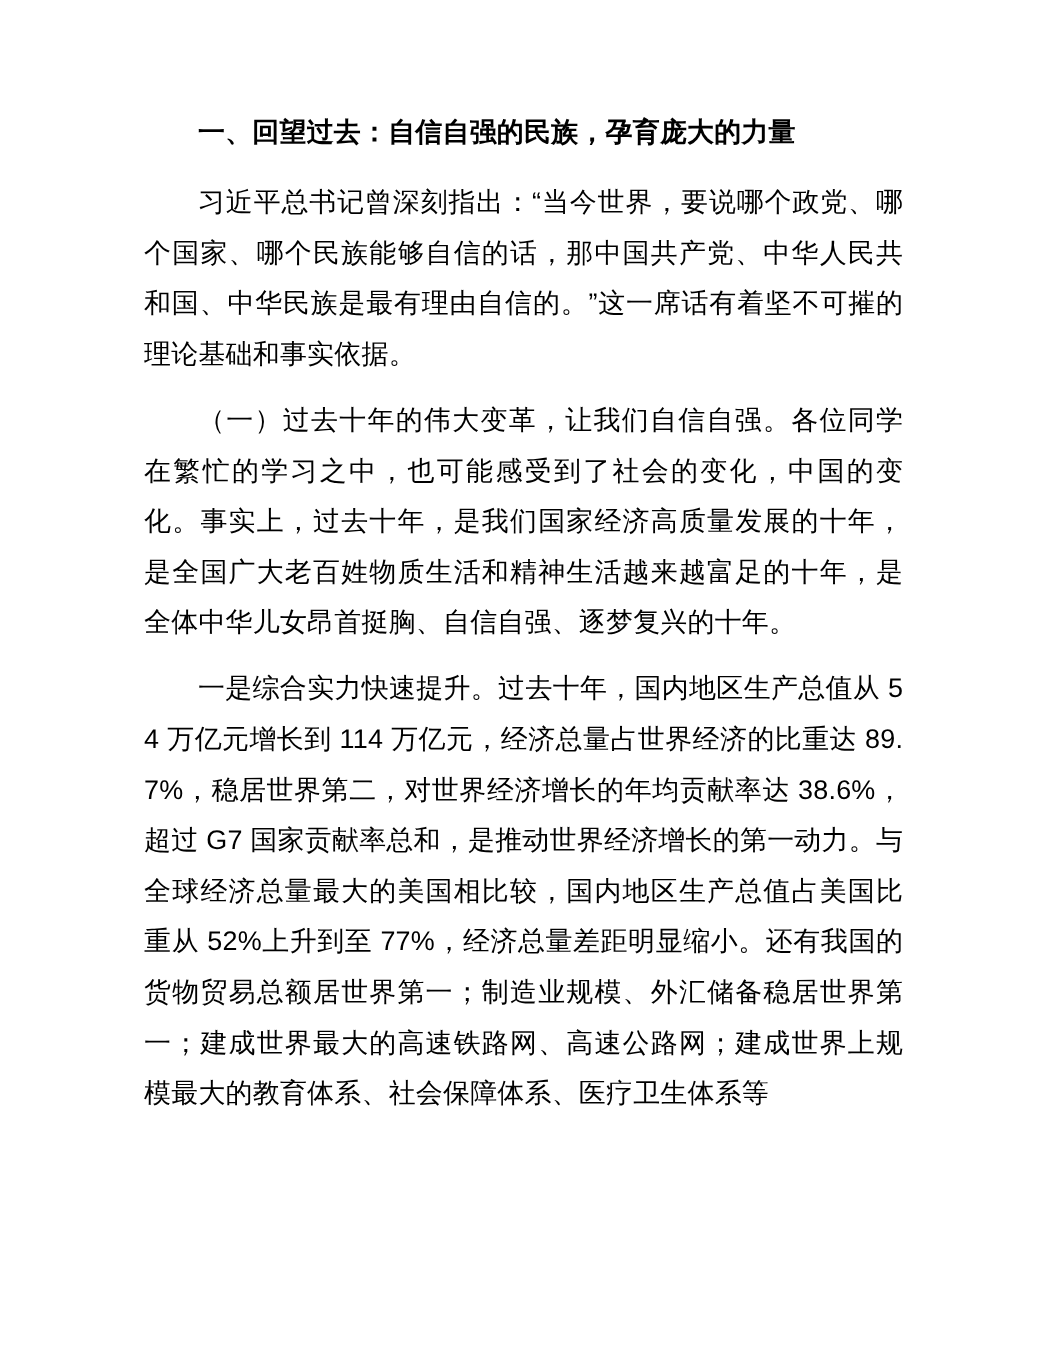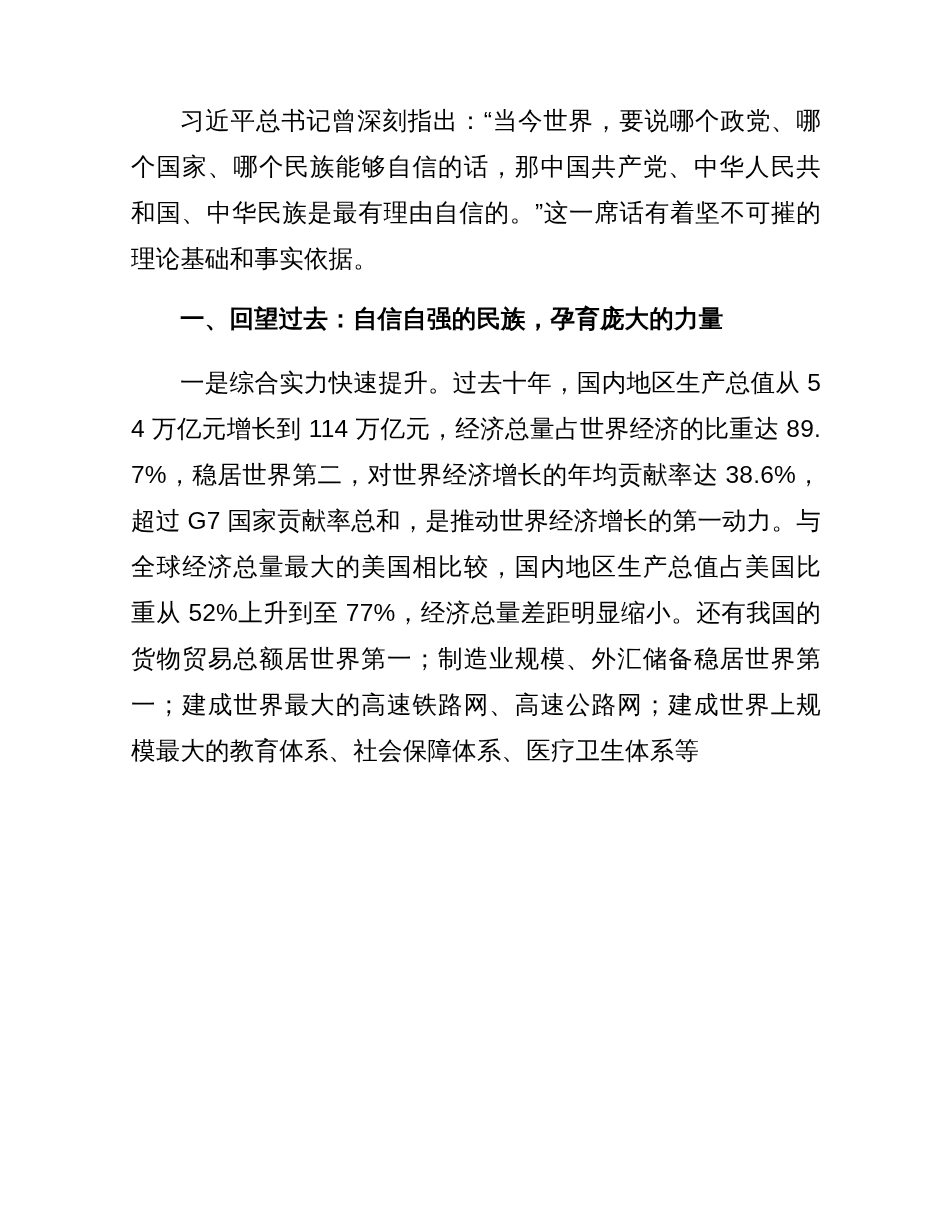--- a/index.html
+++ b/index.html
@@ -41,17 +41,18 @@
   }
   .para:last-child {
     margin-bottom: 0;
   }
 </style>
 </head>
 <body>
 
 <div class="page">
   <div class="content">
+    <p class="para heading indent">一、回望过去：自信自强的民族，孕育庞大的力量</p>
     <p class="para indent">习近平总书记曾深刻指出：“当今世界，要说哪个政党、哪个国家、哪个民族能够自信的话，那中国共产党、中华人民共和国、中华民族是最有理由自信的。”这一席话有着坚不可摧的理论基础和事实依据。</p>
-    <p class="para heading indent">一、回望过去：自信自强的民族，孕育庞大的力量</p>
+    <p class="para indent">（一）过去十年的伟大变革，让我们自信自强。各位同学在繁忙的学习之中，也可能感受到了社会的变化，中国的变化。事实上，过去十年，是我们国家经济高质量发展的十年，是全国广大老百姓物质生活和精神生活越来越富足的十年，是全体中华儿女昂首挺胸、自信自强、逐梦复兴的十年。</p>
     <p class="para indent">一是综合实力快速提升。过去十年，国内地区生产总值从 54 万亿元增长到 114 万亿元，经济总量占世界经济的比重达 89.7%，稳居世界第二，对世界经济增长的年均贡献率达 38.6%，超过 G7 国家贡献率总和，是推动世界经济增长的第一动力。与全球经济总量最大的美国相比较，国内地区生产总值占美国比重从 52%上升到至 77%，经济总量差距明显缩小。还有我国的货物贸易总额居世界第一；制造业规模、外汇储备稳居世界第一；建成世界最大的高速铁路网、高速公路网；建成世界上规模最大的教育体系、社会保障体系、医疗卫生体系等</p>
   </div>
 </div>
 
 </body></html>

